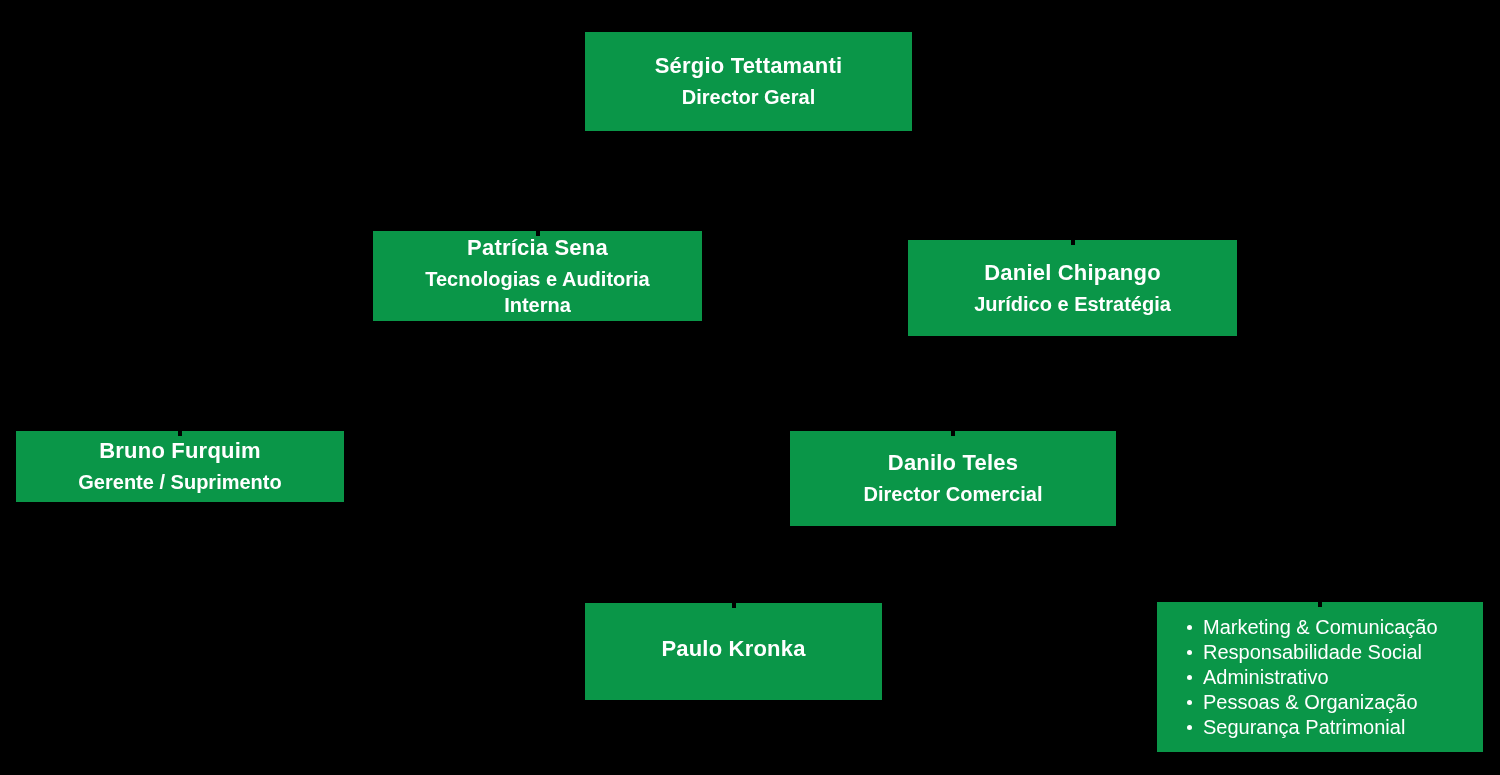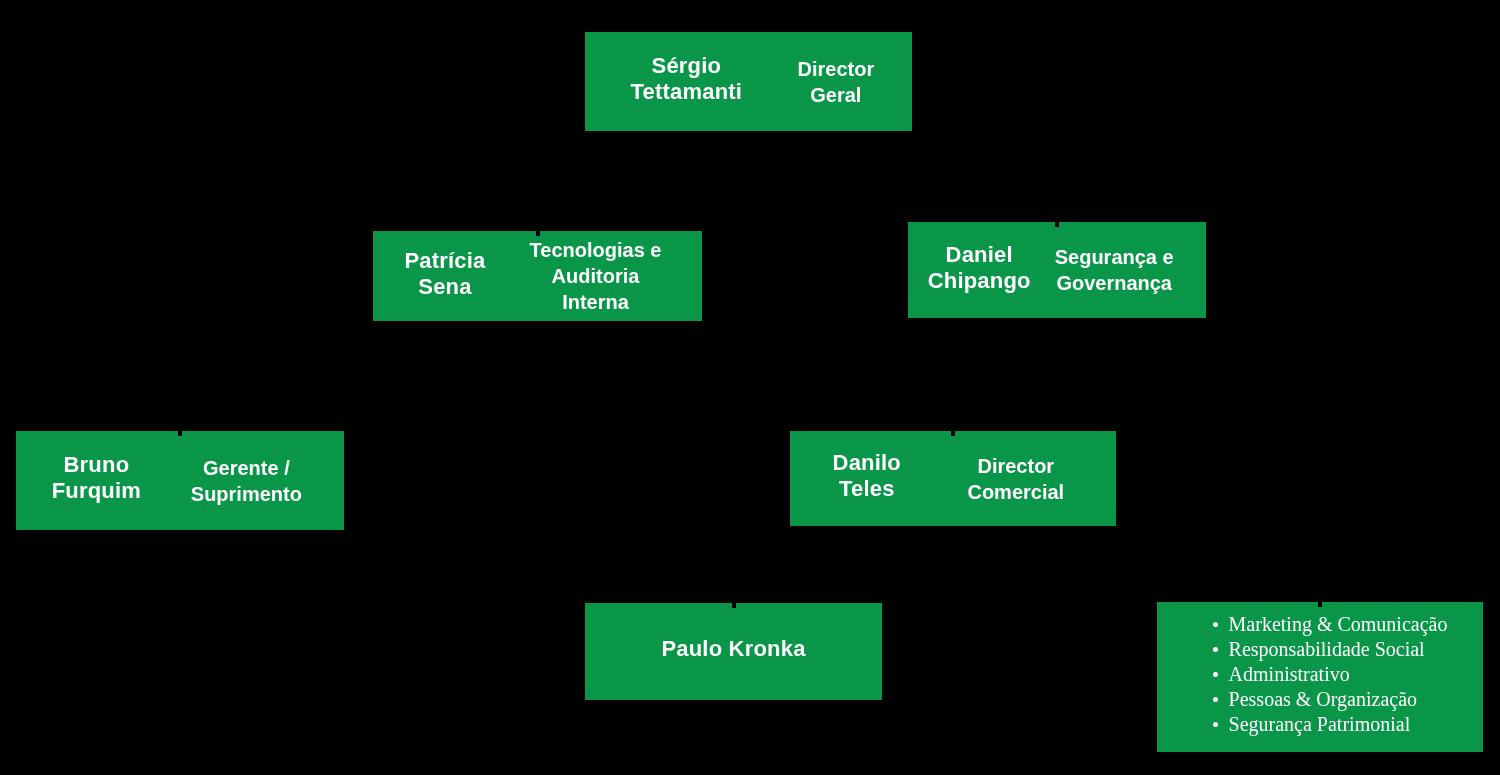--- a/index.html
+++ b/index.html
@@ -17,21 +17,21 @@
   .canvas {
     position: relative;
     width: 1500px; height: 775px;
     background: var(--bg);
   }
   .node {
     position: absolute;
     background: var(--node-fill);
     color: var(--node-text);
     display: flex;
-    flex-direction: row;
+    flex-direction: column;
     align-items: center;
     justify-content: center;
     text-align: center;
     padding: 6px 14px;
   }
   .node .notch {
     position: absolute;
     top: 0; left: 50%;
     width: 4px; height: 5px;
     margin-left: -2px;
@@ -49,21 +49,21 @@
     font-size: 20px;
     line-height: 26px;
     white-space: pre-line;
   }
   .list-node {
     align-items: flex-start;
     justify-content: center;
     text-align: left;
     padding: 10px 10px 10px 30px;
   }
-  .dept-list { list-style: none; font-family: Liberation Serif, serif; }
+  .dept-list { list-style: none; }
   .dept-list li {
     display: flex;
     align-items: center;
     font-size: 20px;
     line-height: 25px;
     color: var(--node-text);
   }
   .bullet {
     display: inline-block;
     width: 5px; height: 5px;
@@ -83,27 +83,27 @@
     <div class="person-title">Director Geral</div>
   </div>
 
   <div class="node" style="left:373px; top:231px; width:329px; height:90px">
     <span class="notch"></span>
     <div class="person-name">Patrícia Sena</div>
     <div class="person-title">Tecnologias e Auditoria
 Interna</div>
   </div>
 
-  <div class="node" style="left:908px; top:222px; width:298px; height:96px">
+  <div class="node" style="left:908px; top:240px; width:329px; height:96px">
     <span class="notch"></span>
     <div class="person-name">Daniel Chipango</div>
-    <div class="person-title">Segurança e Governança</div>
+    <div class="person-title">Jurídico e Estratégia</div>
   </div>
 
-  <div class="node" style="left:16px; top:431px; width:328px; height:99px">
+  <div class="node" style="left:16px; top:431px; width:328px; height:71px">
     <span class="notch"></span>
     <div class="person-name">Bruno Furquim</div>
     <div class="person-title">Gerente / Suprimento</div>
   </div>
 
 
   <div class="node" style="left:790px; top:431px; width:326px; height:95px">
     <span class="notch"></span>
     <div class="person-name">Danilo Teles</div>
     <div class="person-title">Director Comercial</div>

